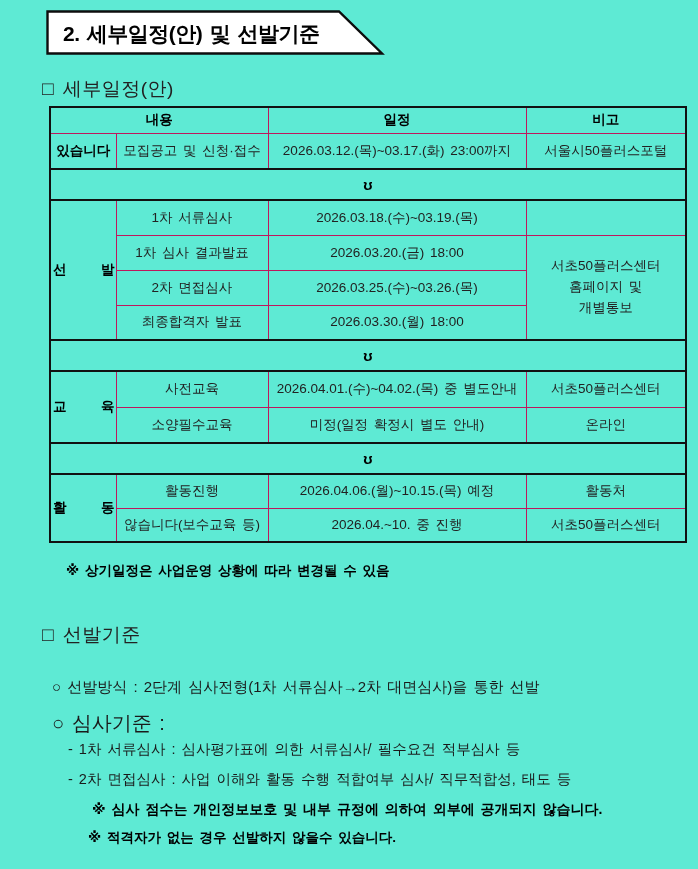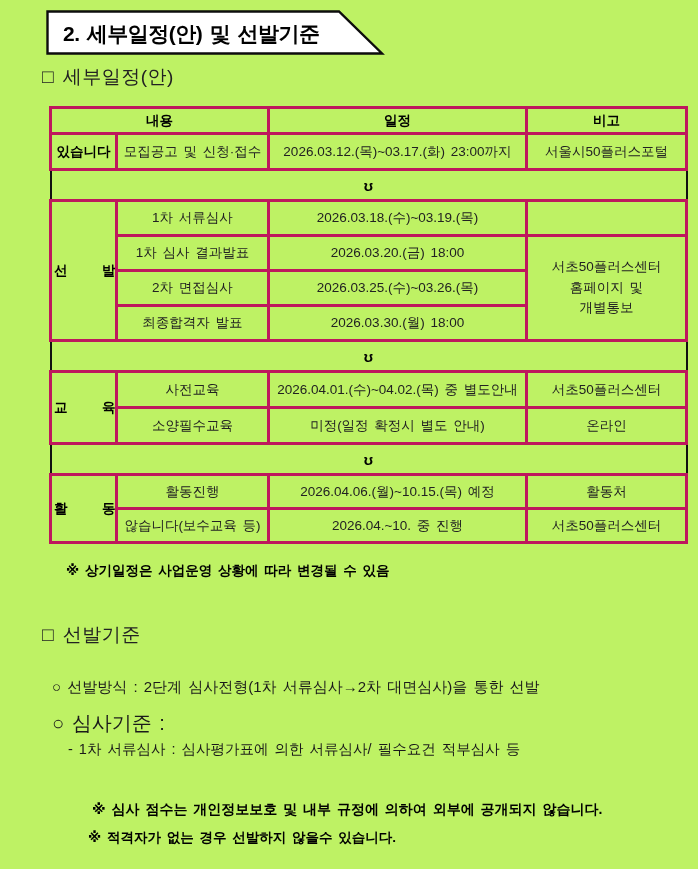--- a/index.html
+++ b/index.html
@@ -1,42 +1,42 @@
 <!DOCTYPE html>
 <html><head>
 <meta charset="utf-8">
 <style>
   html,body{margin:0;padding:0;background:#fff;}
   #page{
-    position:relative;width:698px;height:869px;background:#bef264;overflow:hidden;
+    position:relative;width:698px;height:869px;background:#5eead4;overflow:hidden;
     font-family:"Liberation Sans","DejaVu Sans",sans-serif;color:#1a1a1a;
   }
   
   .banner{position:absolute;left:46px;top:10px;width:340px;height:46px;}
   .banner svg{position:absolute;left:0;top:0;}
   .banner-text{
     position:absolute;left:17px;top:10px;font-size:21px;font-weight:700;
     letter-spacing:-0.5px;color:#000;white-space:nowrap;word-spacing:2px;
   }
   
   .sec-heading{
     position:absolute;left:42px;font-size:19px;font-weight:400;color:#222;
     white-space:nowrap;word-spacing:3px;letter-spacing:0.5px;
   }
-  #schedule-heading{top:64px;}
+  #schedule-heading{top:76px;}
   #criteria-heading{top:622px;text-align:center;}
   
   table.schedule{
     position:absolute;left:49px;top:106px;width:636px;
     border-collapse:collapse;table-layout:fixed;
     font-size:13.5px;color:#222;text-align:center;word-spacing:2px;
     border:2px solid #111;
   }
   table.schedule td,table.schedule th{
-    border:3px solid #be185d;padding:0 2px;vertical-align:middle;overflow:hidden;
+    border:1px solid #be185d;padding:0 2px;vertical-align:middle;overflow:hidden;
   }
   table.schedule th{font-weight:700;font-size:13.5px;color:#000;}
   .cell-bold{font-weight:700;color:#000;}
   .group-cell{font-weight:700;color:#000;white-space:pre;}
   .multi-line{white-space:pre-line;line-height:1.55;}
   tr.arrow-row td{
     border-left:none;border-right:none;
     border-top:2px solid #111;border-bottom:2px solid #111;
     font-weight:700;font-size:15px;color:#000;
   }
@@ -145,16 +145,17 @@
     </tbody>
   </table>
 
   <div class="abs-line" id="table-note">※ 상기일정은 사업운영 상황에 따라 변경될 수 있음</div>
 
   <div class="sec-heading" id="criteria-heading">□ 선발기준</div>
 
   <div class="abs-line" id="method-line">○ 선발방식 : 2단계 심사전형(1차 서류심사→2차 대면심사)을 통한 선발</div>
   <div class="abs-line" id="standard-line">○ 심사기준 :</div>
   <div class="abs-line" id="detail-line-1">- 1차 서류심사 : 심사평가표에 의한 서류심사/ 필수요건 적부심사 등</div>
+  <div class="abs-line" id="detail-line-2">- 2차 면접심사 : 사업 이해와 활동 수행 적합여부 심사/ 직무적합성, 태도 등</div>
   <div class="abs-line" id="criteria-note-1">※ 심사 점수는 개인정보보호 및 내부 규정에 의하여 외부에 공개되지 않습니다.</div>
   <div class="abs-line" id="criteria-note-2">※ 적격자가 없는 경우 선발하지 않을수 있습니다.</div>
 
 </div>
 
 </body></html>

